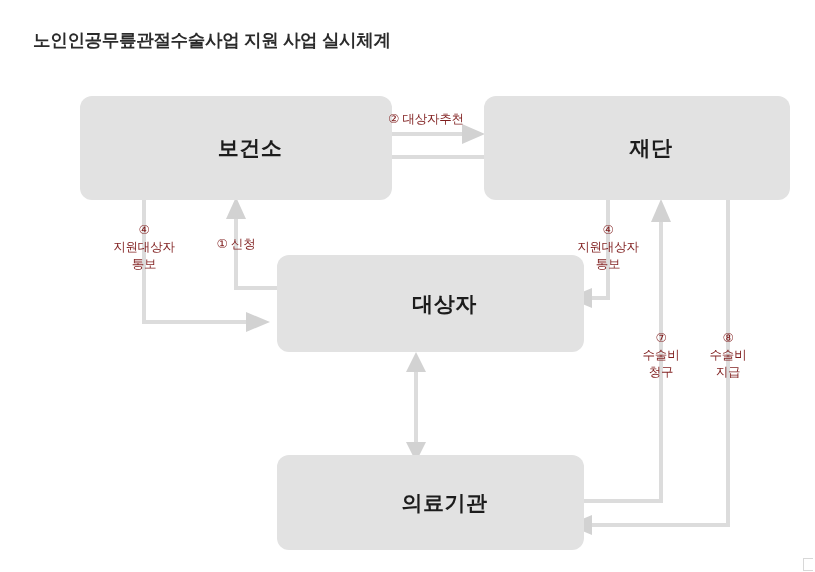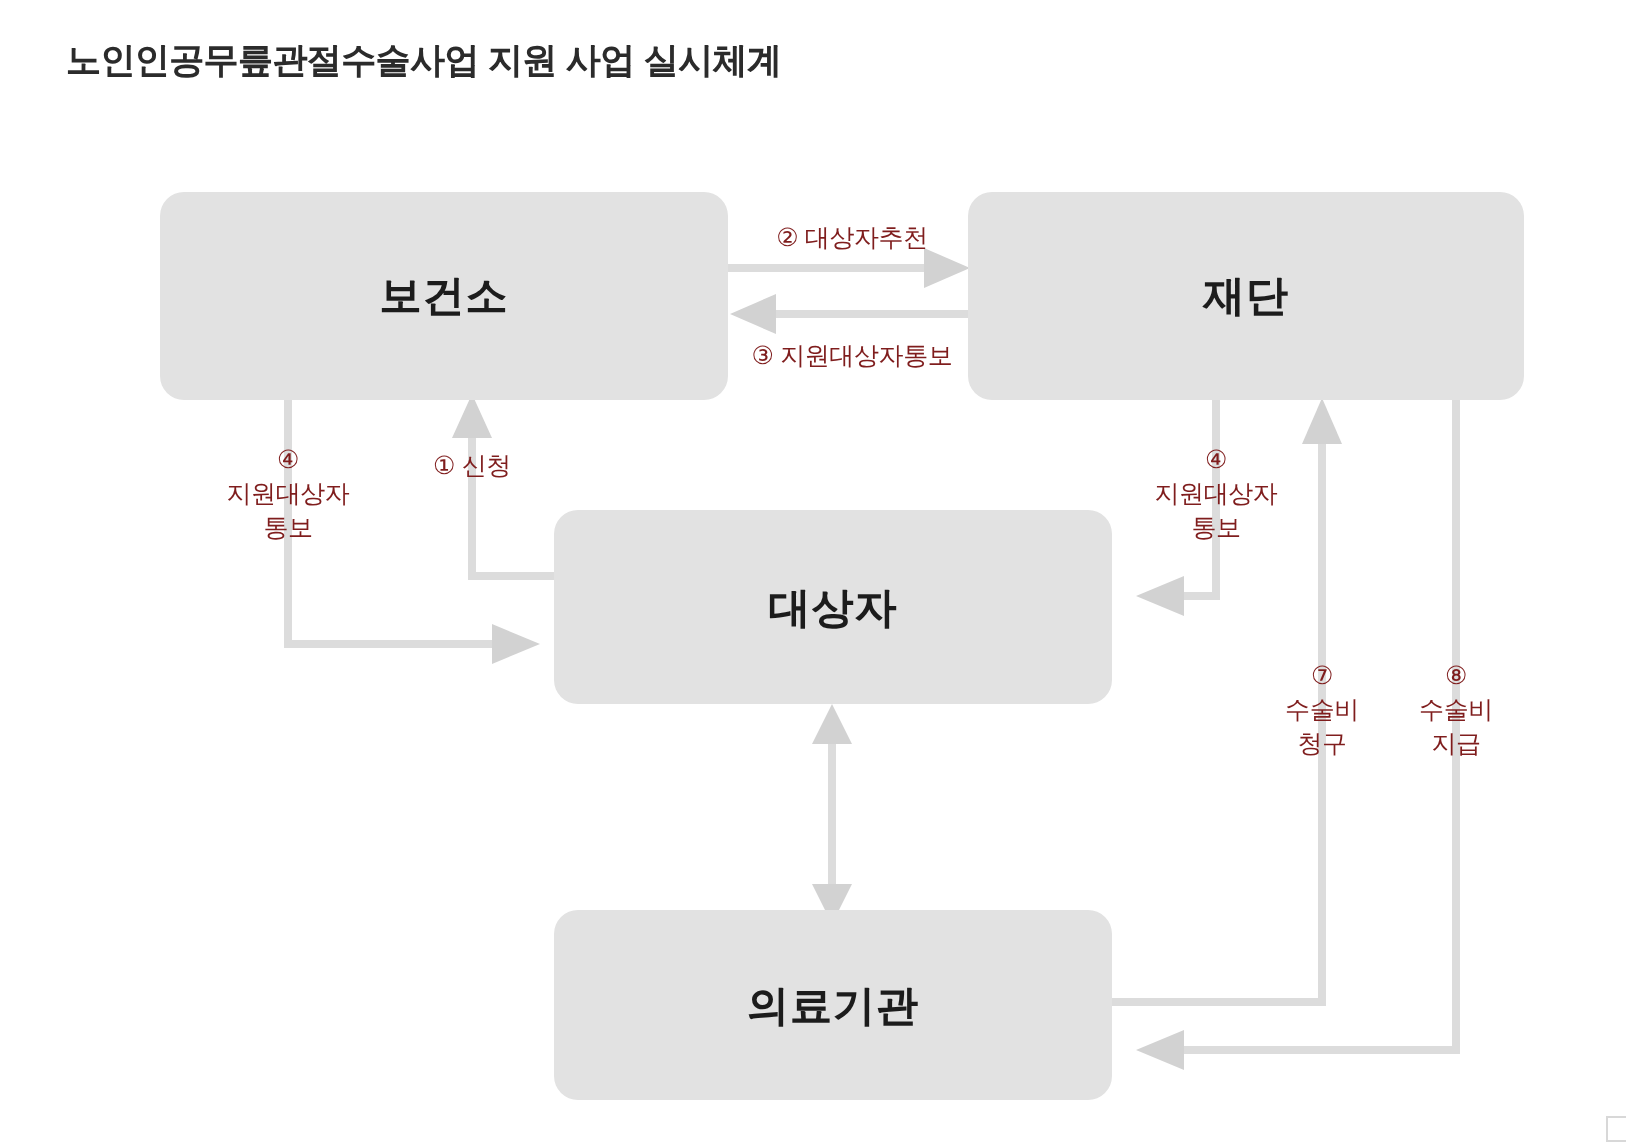--- a/index.html
+++ b/index.html
@@ -15,34 +15,35 @@
   #page {
     position: relative;
     width: 815px;
     height: 572px;
     background: #ffffff;
     overflow: hidden;
   }
   #diagram-title {
     position: absolute;
     left: 33px;
-    top: 18px;
+    top: 28px;
     font-size: 17.5px;
     font-weight: bold;
     color: #2b2b2b;
     letter-spacing: -0.3px;
     white-space: nowrap;
   }
   .node {
     position: absolute;
     background: #e2e2e2;
     border-radius: 12px;
     display: flex;
     align-items: center;
     justify-content: center;
+    padding-left: 28px;
   }
   .node-label {
     font-size: 21px;
     font-weight: bold;
     color: #1c1c1c;
     letter-spacing: 0.5px;
   }
   #svg-connectors {
     position: absolute;
     left: 0;
@@ -148,31 +149,28 @@
   </div>
 
   <div class="node" style="left:277px; top:455px; width:279px; height:95px;font-family:Liberation Mono, monospace;">
     <span class="node-label">의료기관</span>
   </div>
 
   <div class="edge-label" style="left:366px; top:111px; width:120px;">
     <span>② 대상자추천</span>
   </div>
 
-  <div class="edge-label" style="left:358px; top:170px; width:136px;">
-    <span>③ 지원대상자통보</span>
-  </div>
 
   <div class="edge-label multi" style="left:94px; top:222px; width:100px;">
     <div>④</div>
     <div>지원대상자</div>
     <div>통보</div>
   </div>
 
-  <div class="edge-label" style="left:200px; top:225px; width:72px;">
+  <div class="edge-label" style="left:200px; top:236px; width:72px;">
     <span>① 신청</span>
   </div>
 
   <div class="edge-label multi" style="left:558px; top:222px; width:100px;">
     <div>④</div>
     <div>지원대상자</div>
     <div>통보</div>
   </div>
 
   <div class="edge-label multi" style="left:631px; top:330px; width:60px;">

